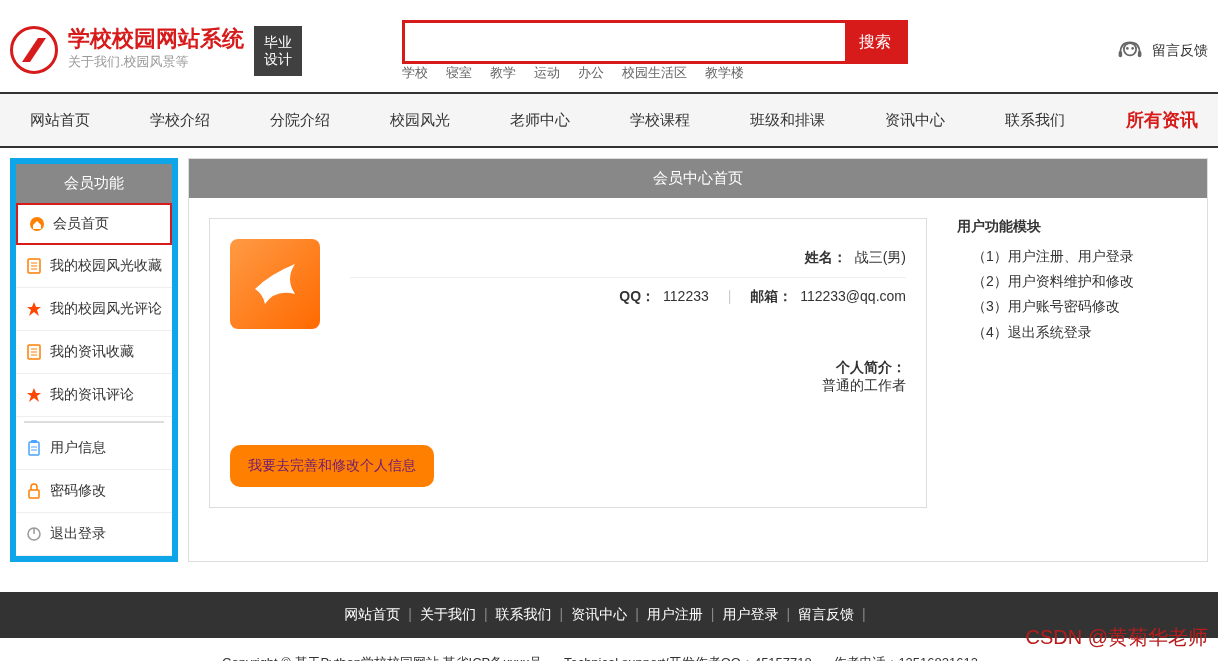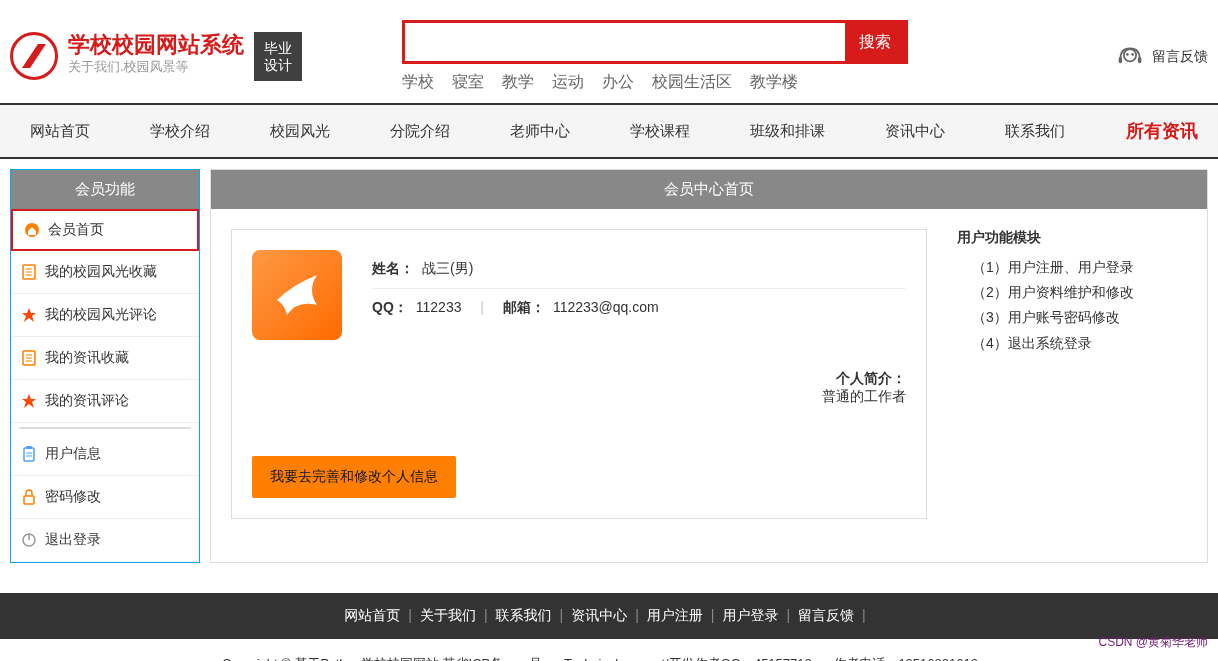--- a/index.html
+++ b/index.html
@@ -11,67 +11,67 @@
     .logo-icon svg { width: 32px; height: 32px; }
     .logo-text { display: flex; flex-direction: column; }
     .site-title { font-size: 22px; font-weight: bold; color: #d71a1a; line-height: 1.2; }
     .site-subtitle { font-size: 13px; color: #999; }
     .grad-badge { margin-left: 10px; background: #404040; color: #fff; padding: 8px 10px; font-size: 14px; line-height: 1.2; }
     
     .search-area { margin-left: 100px; }
     .search-box { display: flex; border: 3px solid #d71a1a; }
     .search-input { width: 440px; height: 38px; border: none; outline: none; padding: 0 10px; font-size: 14px; }
     .search-btn { width: 60px; background: #d71a1a; color: #fff; border: none; font-size: 16px; cursor: pointer; }
-    .search-tags { margin-top: 8px; font-size: 16px; color: #666; }
+    .search-tags { margin-top: 0; font-size: 13px; color: #666; }
     .search-tags span { margin-right: 18px; cursor: pointer; }
     
     .feedback-area { margin-left: auto; display: flex; align-items: center; cursor: pointer; }
     .feedback-icon { width: 28px; height: 28px; margin-right: 8px; }
     
     .nav { border-top: 2px solid #333; border-bottom: 2px solid #333; background: #f5f5f5; display: flex; align-items: center; }
     .nav-item { padding: 14px 30px; cursor: pointer; font-size: 15px; }
     .nav-right { margin-left: auto; padding: 14px 20px; color: #d71a1a; font-size: 18px; font-weight: bold; }
     
     .main { display: flex; padding: 10px; gap: 10px; }
     
-    .sidebar { width: 190px; border: 1px solid #0ea5e9; }
+    .sidebar { width: 168px; border: 6px solid #0ea5e9; }
     .sidebar-title { background: #888; color: #fff; text-align: center; padding: 10px; font-size: 15px; }
     .sidebar-item { padding: 12px 10px; border-bottom: 1px solid #eee; cursor: pointer; display: flex; align-items: center; font-size: 14px; }
     .sidebar-item.active { border: 2px solid #d71a1a; padding: 10px 11px; }
     .sidebar-item .icon { width: 16px; height: 16px; margin-right: 8px; flex-shrink: 0; }
     .sidebar-divider { height: 2px; background: #ddd; margin: 4px 8px; }
     
     .content { flex: 1; border: 1px solid #ddd; }
     .content-title { background: #888; color: #fff; text-align: center; padding: 10px; font-size: 15px; }
     .content-body { padding: 20px; display: flex; gap: 30px; }
     
     .profile-area { flex: 1; border: 1px solid #ddd; padding: 20px; }
     .profile-top { display: flex; gap: 30px; }
     .avatar { width: 90px; height: 90px; background: linear-gradient(135deg, #ff9a44, #ff6a00); border-radius: 8px; display: flex; align-items: center; justify-content: center; }
     .avatar svg { width: 60px; height: 60px; }
     .profile-info { flex: 1; }
-    .profile-row { padding: 10px 0; border-bottom: 1px solid #eee; font-size: 14px; }
+    .profile-row { padding: 10px 0; border-bottom: 1px solid #eee; font-size: 14px; text-align: right; }
     .profile-row:last-child { border-bottom: none; }
     .profile-row .label { font-weight: bold; margin-right: 8px; }
     .profile-row .sep { margin: 0 15px; color: #ccc; }
     .profile-bio { margin-top: 30px; font-size: 14px; text-align: right; }
     .profile-bio .label { font-weight: bold; }
-    .edit-btn { margin-top: 50px; background: #ff7f00; color: #0f172a; border: none; padding: 12px 18px; font-size: 14px; cursor: pointer; border-radius: 2px; }
+    .edit-btn { margin-top: 50px; background: #ff7f00; color: #701a75; border: none; padding: 12px 18px; font-size: 14px; cursor: pointer; border-radius: 10px; }
     
     .module-panel { width: 230px; }
     .module-title { font-weight: bold; margin-bottom: 8px; }
     .module-list { font-size: 14px; line-height: 1.8; padding-left: 15px; }
     
     .footer-nav { background: #333; color: #fff; text-align: center; padding: 14px; margin-top: 20px; font-size: 14px; }
     .footer-nav span { cursor: pointer; }
     .footer-nav .sep { margin: 0 8px; color: #888; }
     
     .footer-copy { text-align: center; padding: 16px; font-size: 13px; color: #333; }
     .footer-copy span { margin-right: 18px; }
-    .watermark { position: absolute; right: 10px; bottom: 10px; color: #701a75; font-size: 12px; }
+    .watermark { position: absolute; right: 10px; bottom: 10px; color: #b91c1c; font-size: 20px; }
   </style>
 </head>
 <body>
 
 <div class="header">
   <div class="logo-area">
     <div class="logo-icon">
       <svg viewBox="0 0 32 32">
           <path d="M4 28 L20 4 L28 4 L12 28 Z" fill="#d71a1a"></path>
         </svg>
@@ -103,22 +103,22 @@
       <rect x="3" y="16" width="4" height="7" rx="2" fill="#666"></rect>
         <rect x="25" y="16" width="4" height="7" rx="2" fill="#666"></rect>
     </svg>
     <span>留言反馈</span>
   </div>
 </div>
 
 <div class="nav" id="nav-container">
   <div class="nav-item">网站首页</div>
     <div class="nav-item">学校介绍</div>
+    <div class="nav-item">分院介绍</div>
     <div class="nav-item">校园风光</div>
-    <div class="nav-item">分院介绍</div>
     <div class="nav-item">老师中心</div>
     <div class="nav-item">学校课程</div>
     <div class="nav-item">班级和排课</div>
     <div class="nav-item">资讯中心</div>
     <div class="nav-item">联系我们</div>
     <div class="nav-right">所有资讯</div>
 </div>
 
 <div class="main">
   <div class="sidebar">

